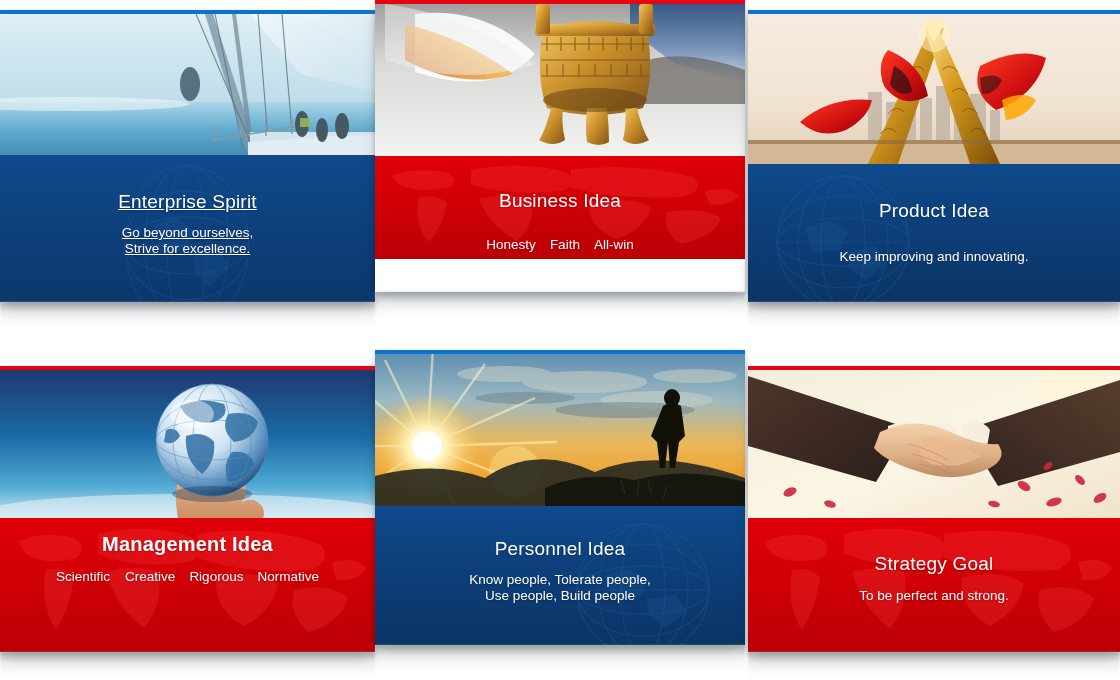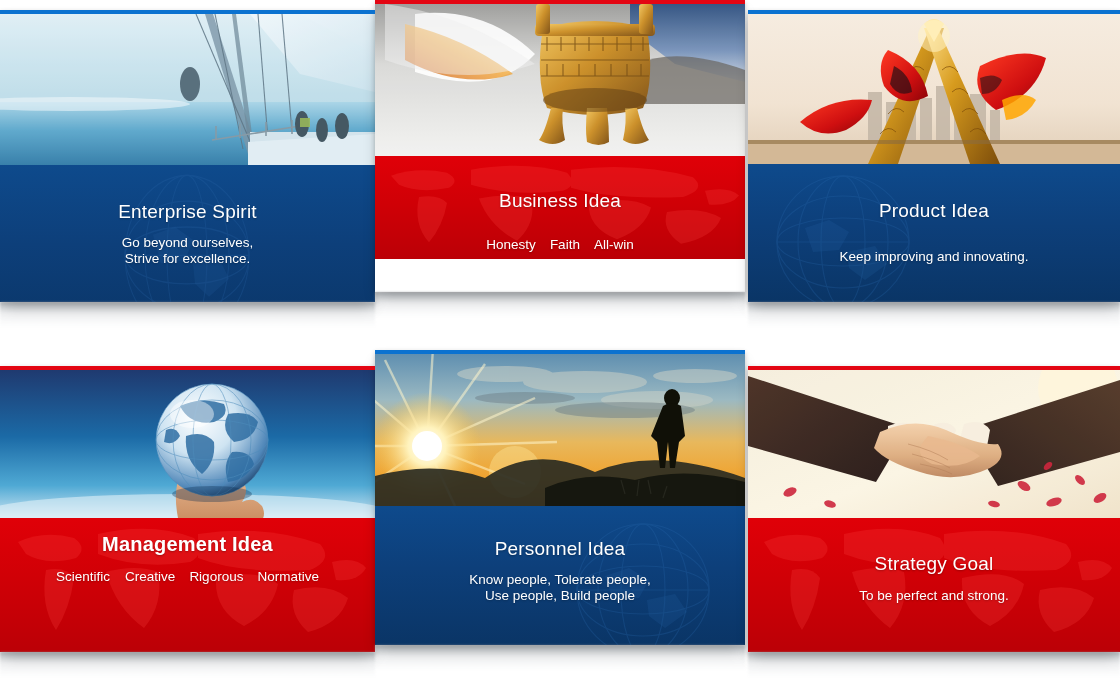--- a/index.html
+++ b/index.html
@@ -137,21 +137,21 @@
             <ellipse cx="302" cy="110" rx="7" ry="13"></ellipse>
             <ellipse cx="322" cy="116" rx="6" ry="12"></ellipse>
             <ellipse cx="342" cy="112" rx="7" ry="13"></ellipse>
           </g>
           <rect x="300" y="104" width="10" height="9" fill="#8fae3a" opacity=".9"></rect>
           <rect x="0" y="0" width="375" height="151" fill="#bfe0ee" opacity=".18"></rect>
         </svg>
       </div>
     </div>
 
-    <div class="caption cap-blue" style="top:155px; height:177px;">
+    <div class="caption cap-blue" style="top:145px; height:177px;text-decoration:underline;">
       <div class="caption-art">
         <svg viewBox="0 0 375 137" preserveAspectRatio="none" style="width:100%;height:100%">
           <g transform="translate(187,70)" fill="none" stroke="#2a66a8" stroke-width="1" opacity=".5">
             <circle r="62"></circle>
             <ellipse rx="62" ry="22"></ellipse>
               <ellipse rx="62" ry="42"></ellipse>
             <ellipse rx="20" ry="62"></ellipse>
               <ellipse rx="42" ry="62"></ellipse>
             <line x1="-62" y1="0" x2="62" y2="0"></line>
           </g>

